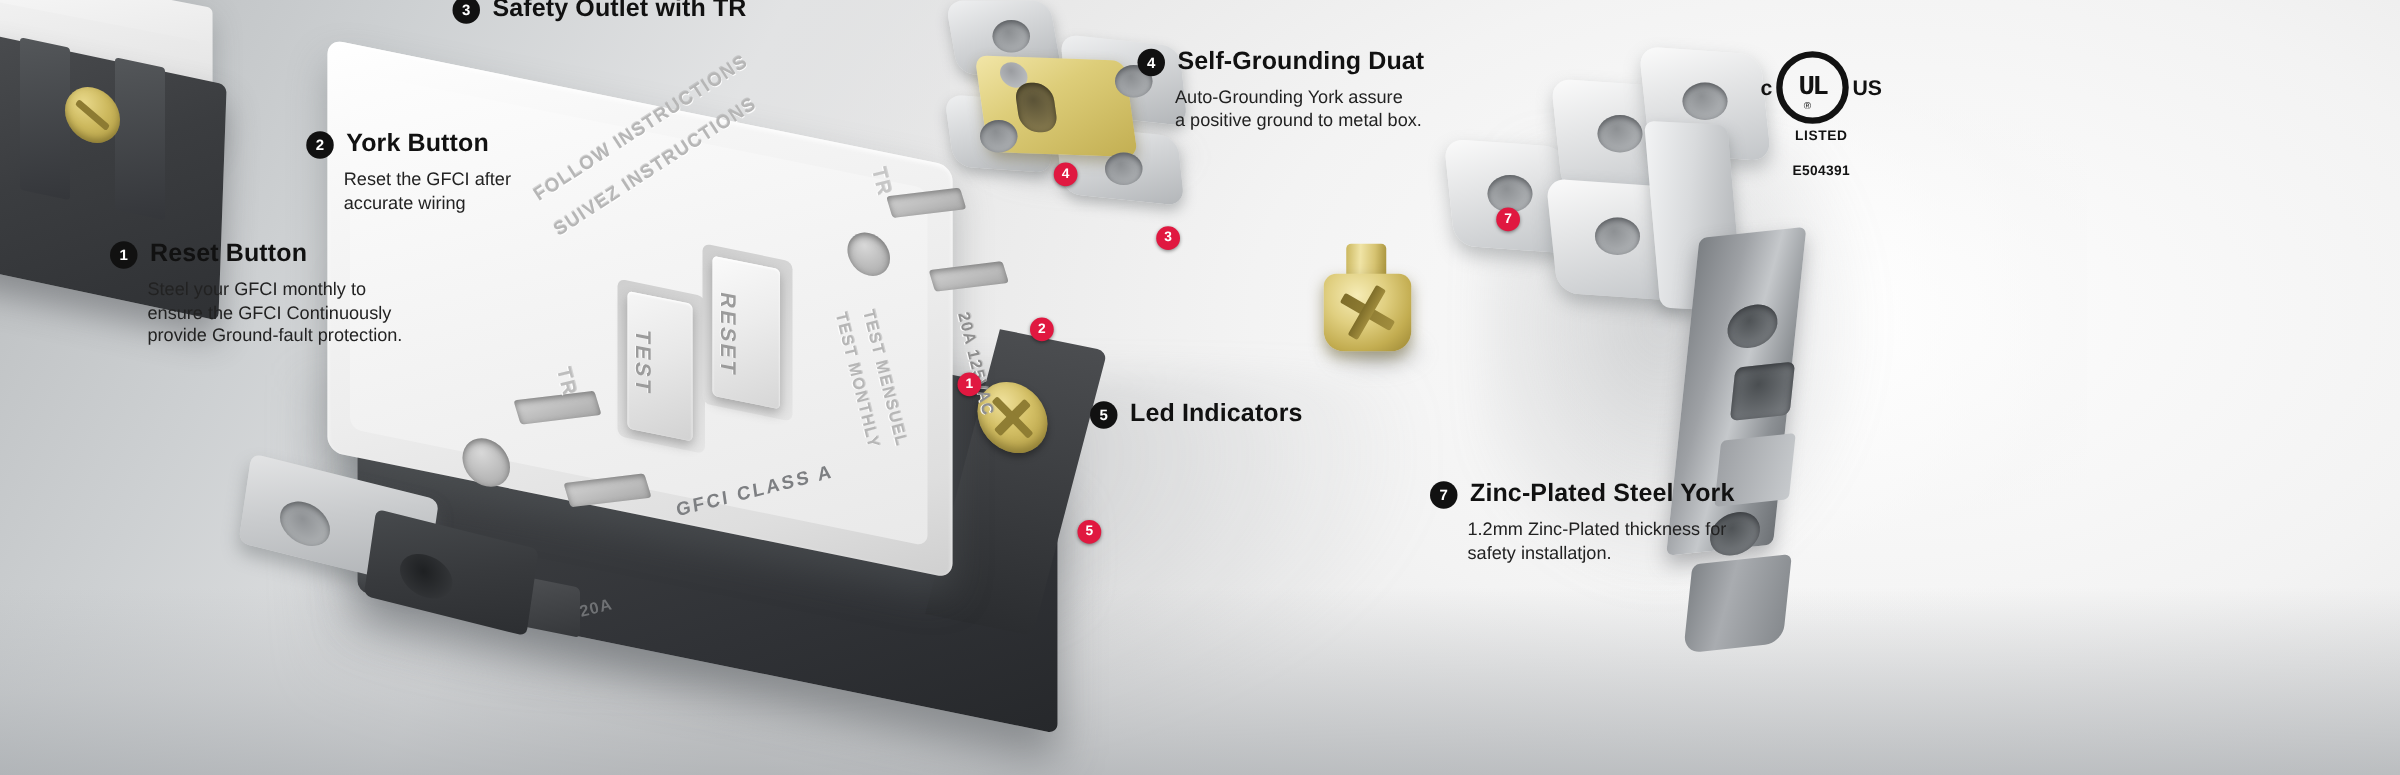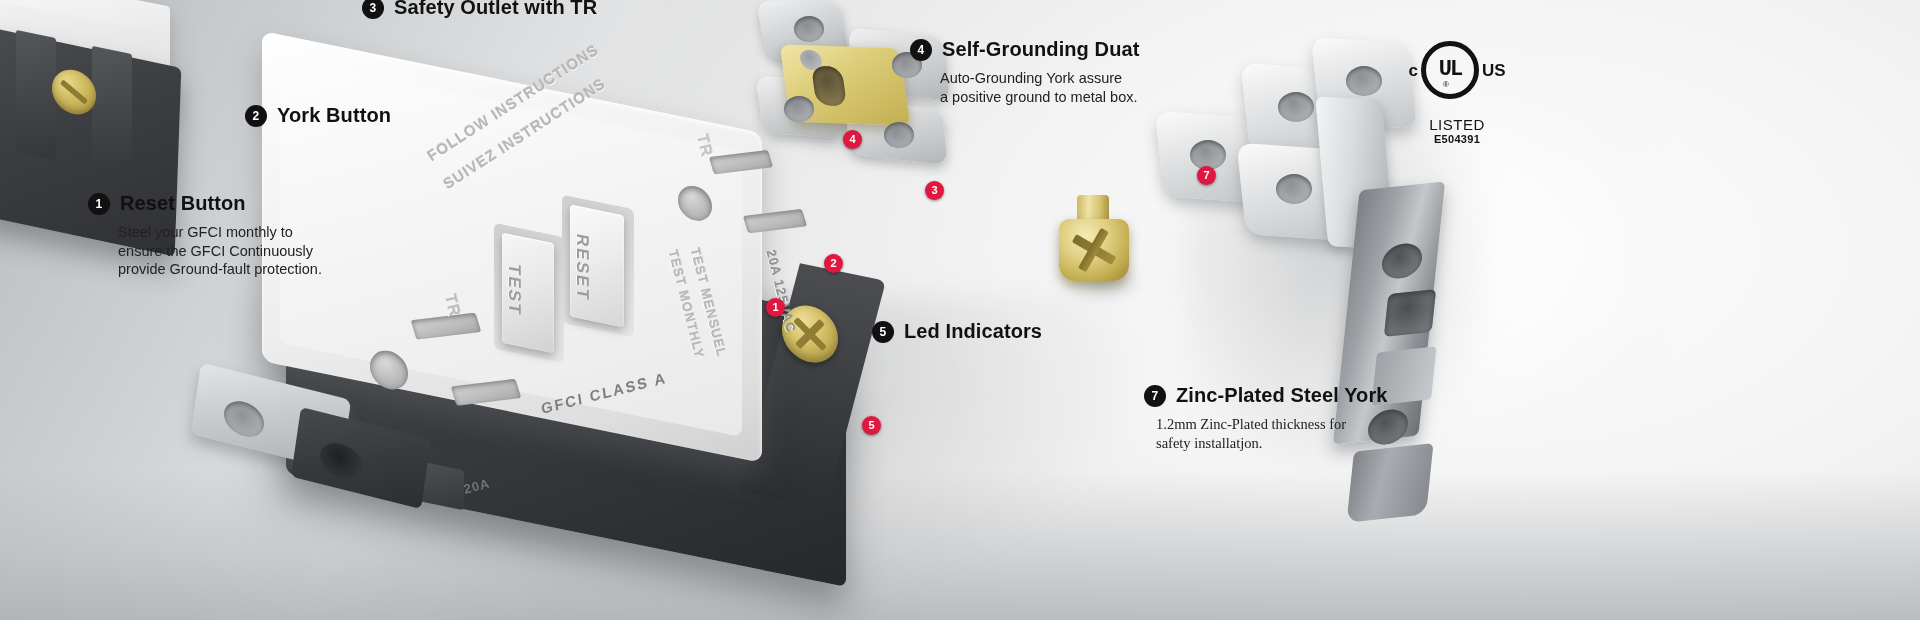--- a/index.html
+++ b/index.html
@@ -405,21 +405,21 @@
   #co-1 .c-body { margin-left:30px; margin-top:8px; }
   #co-2 { left:245px; top:104px; }
   #co-2 .c-body { margin-left:30px; margin-top:8px; }
   #co-3 { left:362px; top:-4px; }
   #co-3 .c-body { margin-left:30px; margin-top:8px; }
   #co-4 { left:910px; top:38px; }
   #co-4 .c-body { margin-left:30px; margin-top:8px; }
   #co-5 { left:872px; top:320px; }
   #co-5 .c-body { margin-left:30px; margin-top:8px; }
   #co-7 { left:1144px; top:384px; }
-  #co-7 .c-body { margin-left:12px; margin-top:8px;font-family:Liberation Serif, serif; }
+  #co-7 .c-body { margin-left:30px; margin-top:8px; }
 
   
   #m1 { left:504px; top:228px; }
   #m2 { left:562px; top:184px; }
   #m3 { left:663px; top:111px; }
   #m4 { left:843px; top:130px; }
   #m5 { left:600px; top:346px; }
   #m7 { left:1197px; top:166px; }
 
   
@@ -436,22 +436,22 @@
     display:flex; align-items:center; justify-content:center;
     position:relative;
   }
   #ul-circle .ul-letters {
     font-size:22px; font-weight:700; color:#121212;
     letter-spacing:-2px; line-height:1; font-family:Liberation Mono, monospace;
   }
   #ul-circle .ul-reg {
     position:absolute; left:17px; bottom:5px; font-size:8px; color:#121212;
   }
-  #ul-listed { font-size:15px; font-weight:400; color:#121212; letter-spacing:0.5px; margin-top:14px; }
-  #ul-file  { font-size:11px; font-weight:700; color:#121212; letter-spacing:0.3px; margin-top:0; }
+  #ul-listed { font-size:11px; font-weight:700; color:#121212; letter-spacing:0.5px; margin-top:1px; }
+  #ul-file  { font-size:11px; font-weight:700; color:#121212; letter-spacing:0.3px; margin-top:16px; }
 </style>
 </head>
 <body>
 
 <div id="stage">
 
   <div class="bg-wash wash-a"></div>
   <div class="bg-wash wash-b"></div>
   <div class="bg-wash wash-c"></div>
   <div class="bg-wash wash-d"></div>
@@ -570,20 +570,22 @@
     <div class="c-body">Steel your GFCI monthly to
 ensure the GFCI Continuously
 provide Ground-fault protection.</div>
   </div>
 
   <div class="callout" id="co-2">
     <div class="c-head">
       <span class="badge dark">2</span>
       <span>York Button</span>
     </div>
+    <div class="c-body">Reset the GFCI after
+accurate wiring</div>
   </div>
 
   <div class="callout" id="co-3">
     <div class="c-head">
       <span class="badge dark">3</span>
       <span>Safety Outlet with TR</span>
     </div>
   </div>
 
   <div class="callout" id="co-4">

